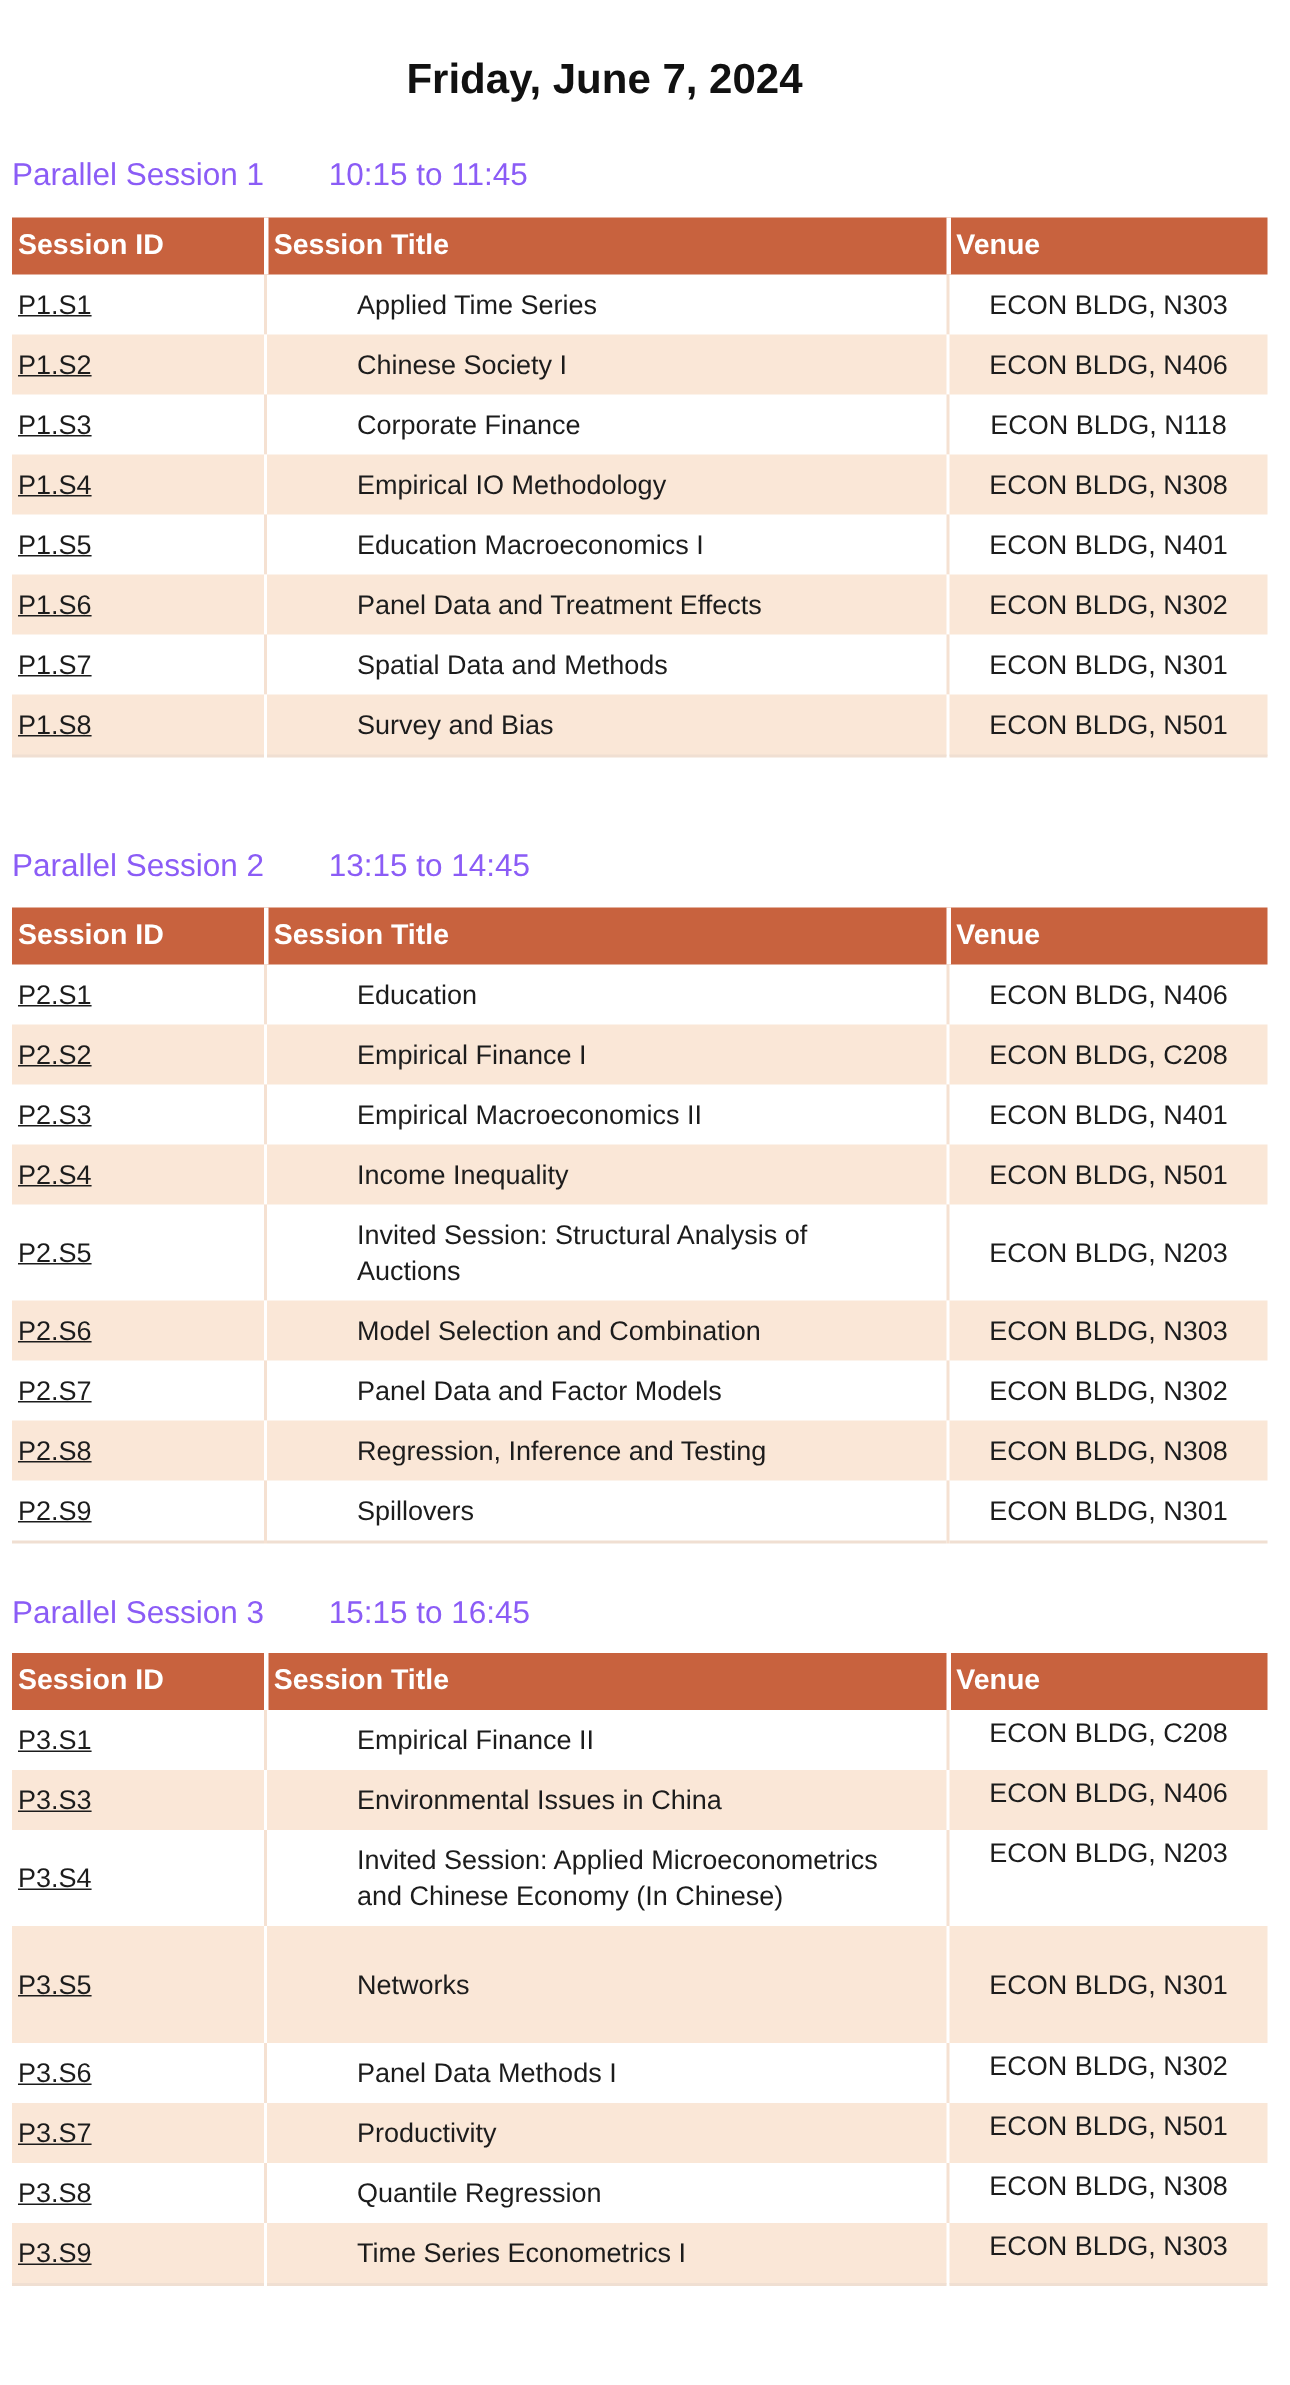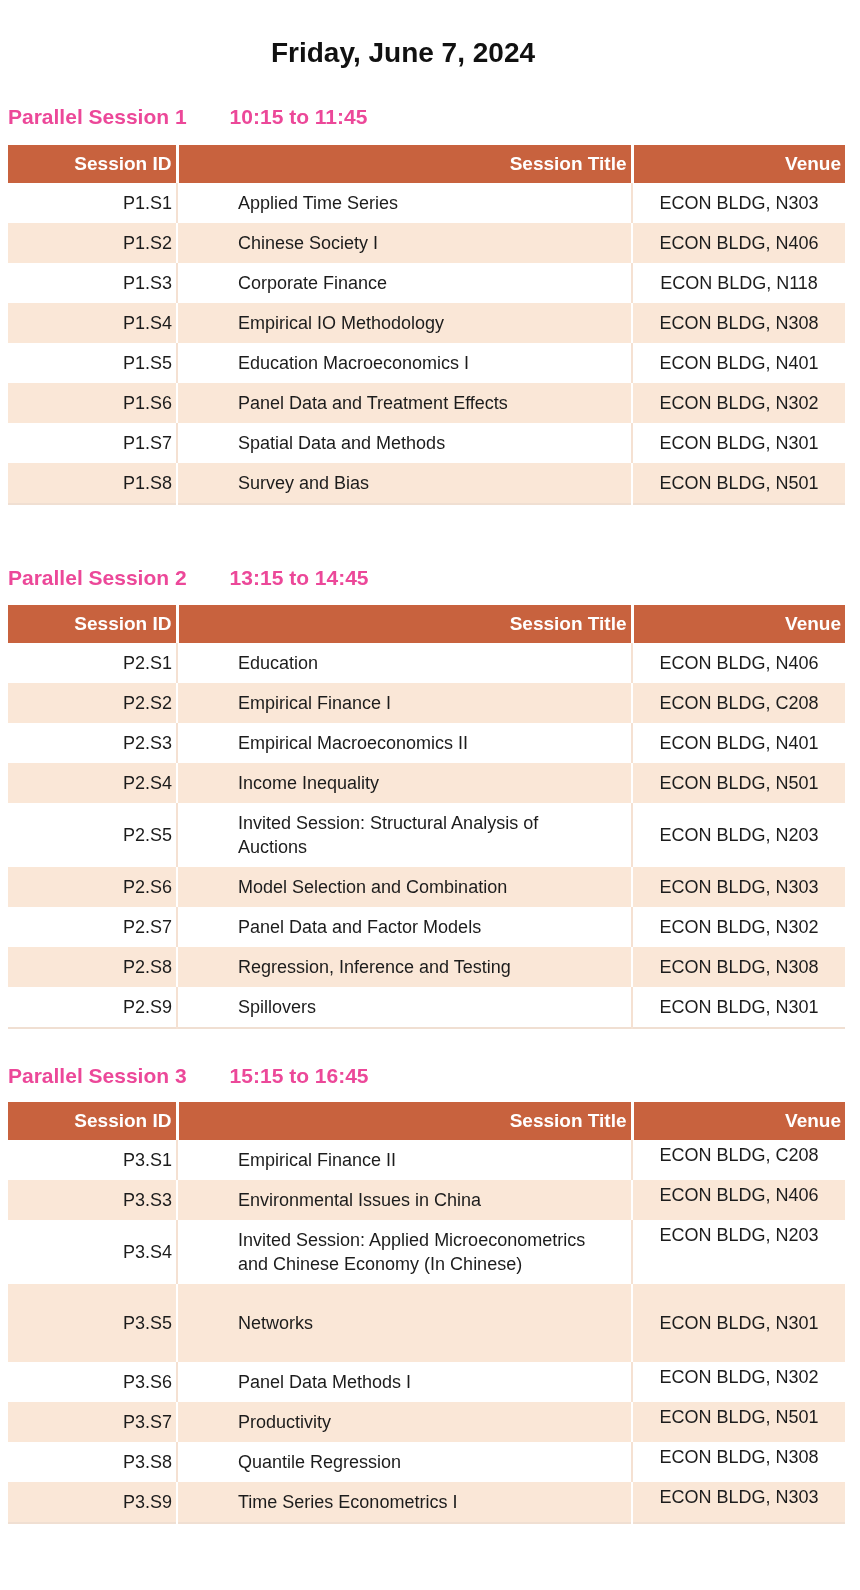--- a/index.html
+++ b/index.html
@@ -27,22 +27,22 @@
     width: 790px;
     text-align: center;
     font-size: 28px;
     line-height: 34px;
     font-weight: bold;
     color: #111111;
   }
   .session-heading {
     font-size: 21px;
     line-height: 26px;
-    font-weight: bold;
-    color: #ec4899;
+    font-weight: normal;
+    color: #8b5cf6;
     white-space: nowrap;
   }
   #session-1 .session-heading { margin: 34px 0 15px 0; }
   #session-2 .session-heading { margin: 60px 0 14px 0; }
   #session-3 .session-heading { margin: 34px 0 13px 0; }
   .session-time { margin-left: 43px; }
 
   table.sched {
     width: 837px;
     table-layout: fixed;
@@ -55,40 +55,40 @@
 
   table.sched thead th {
     background: var(--header-bg);
     color: var(--header-text);
     font-size: 19px;
     line-height: 24px;
     font-weight: bold;
     height: 38px;
     box-sizing: border-box;
     padding: 4px;
-    text-align: right;
+    text-align: left;
     vertical-align: middle;
     border-right: 3px solid #FFFFFF;
   }
   table.sched thead th:last-child { border-right: none; margin-top: 32px; }
 
   table.sched tbody td {
     font-size: 18px;
     line-height: 24px;
     height: 40px;
     box-sizing: border-box;
     vertical-align: middle;
     border-right: 2px solid var(--divider);
     background-clip: padding-box;
   }
   table.sched tbody td:last-child { border-right: none; }
   table.sched tbody tr:nth-child(even) { background: var(--band-bg); }
   table.sched tbody tr:nth-child(even) td { border-right-color: #FFFFFF; }
 
-  .cell-id    { text-align: right; padding: 8px 4px; }
+  .cell-id    { text-align: left; padding: 8px 4px; text-decoration: underline; }
   .cell-title { text-align: left;   padding: 8px 22px 8px 60px; }
   .cell-venue { text-align: center; padding: 8px 8px; }
 
   
   #session-3 tbody td.cell-venue { vertical-align: top; padding-top: 3px; }
   #session-3 tbody tr:nth-child(4) td { height: 78px; }
   #session-3 tbody tr:nth-child(4) td.cell-venue { vertical-align: middle; padding-top: 8px; }
 </style>
 </head>
 <body>

